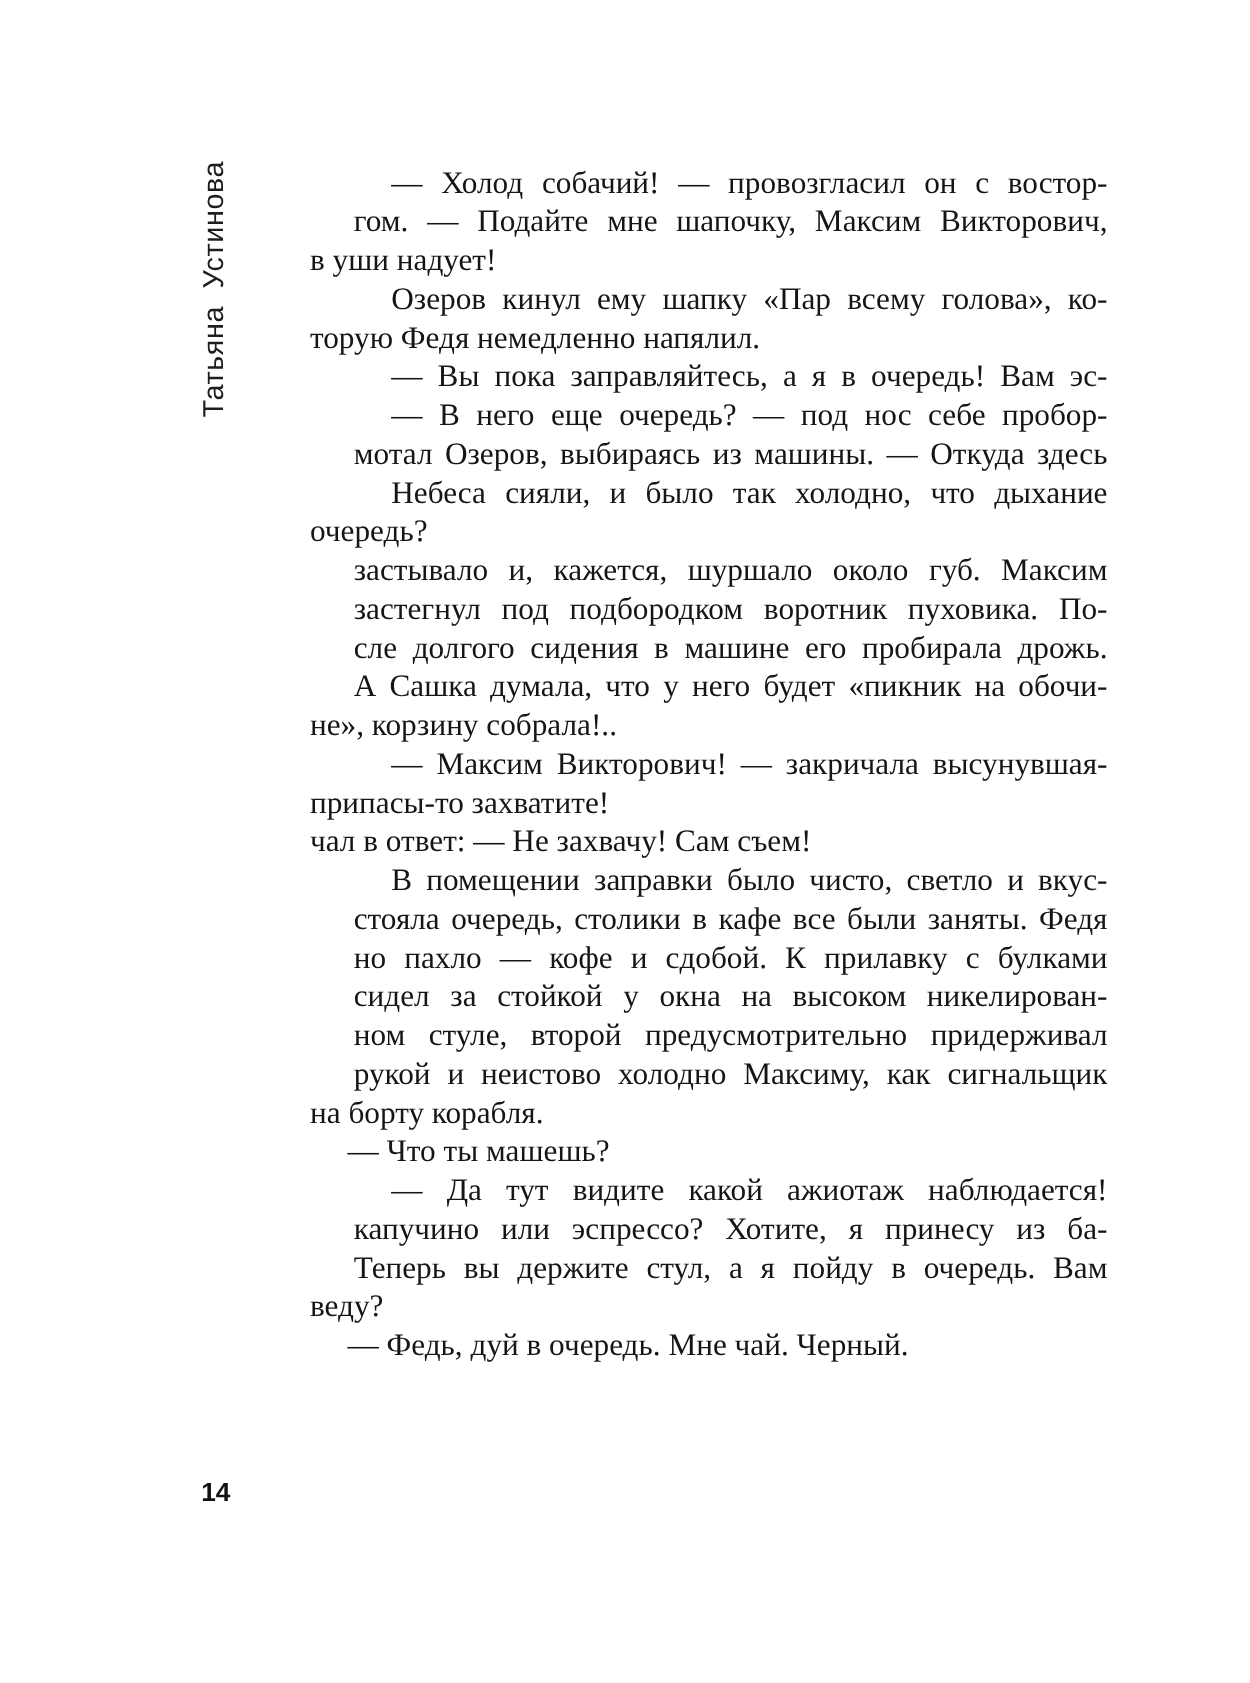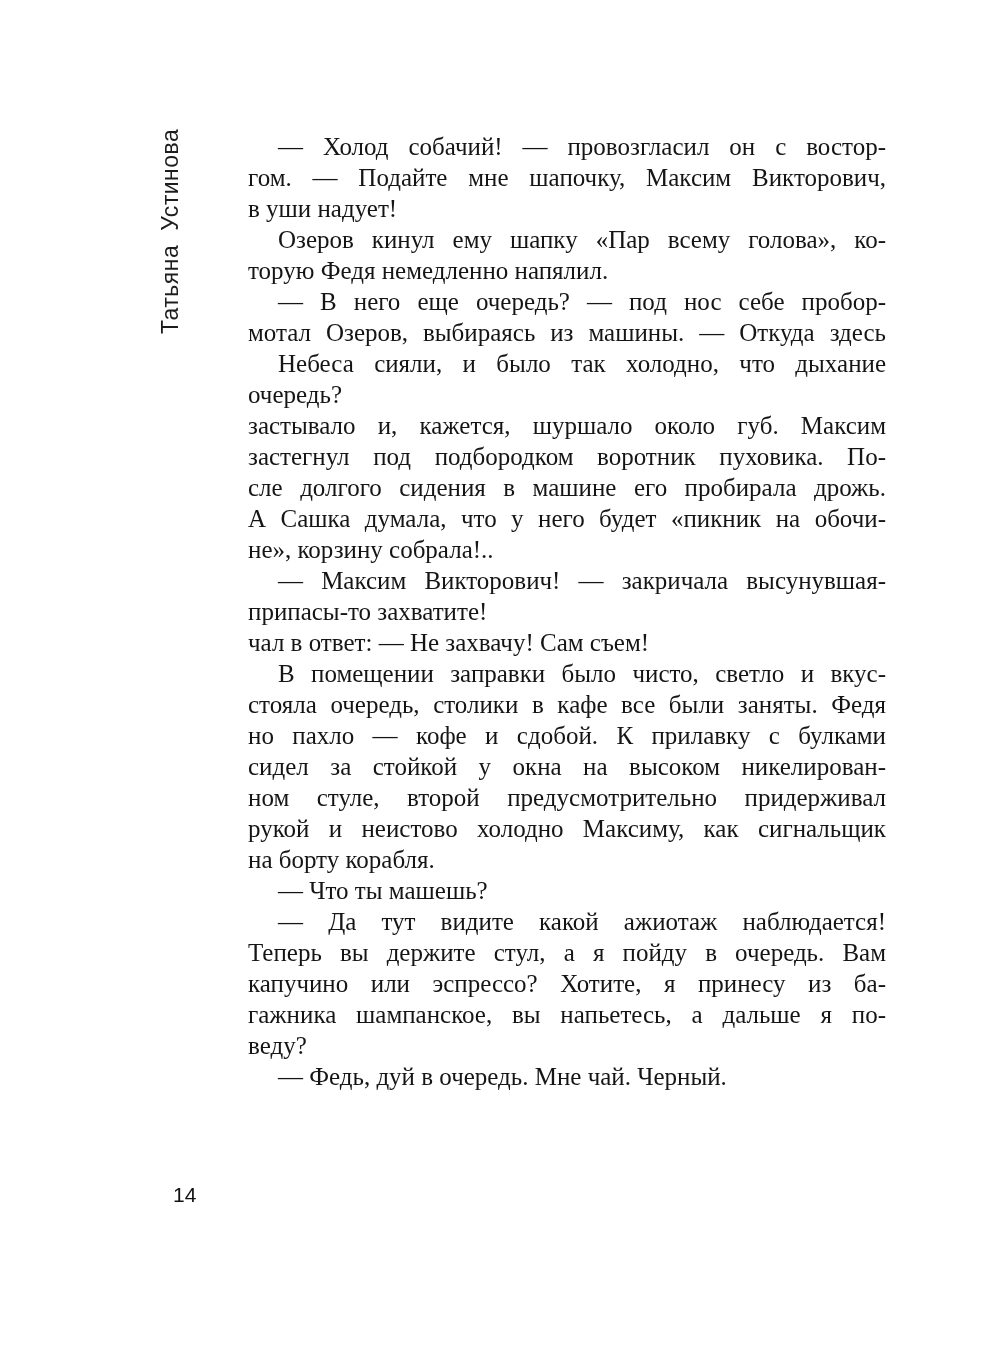--- a/index.html
+++ b/index.html
@@ -26,57 +26,58 @@
     font-weight: 400;
     letter-spacing: 0.5px;
     word-spacing: 7px;
     color: #1d1d1d;
     white-space: nowrap;
   }
   .page-number {
     position: absolute;
     left: 161px; top: 1183px;
     font-family: "Liberation Sans", sans-serif;
-    font-weight: normal;
+    font-weight: bold;
     font-size: 21px;
     color: #111111;
-    margin-left: 12px;
   }
   .text-block {
     position: absolute;
     left: 248px; top: 131px;
     width: 638px;
     font-size: 25px;
     line-height: 31px;
     color: #151515;
   }
   .line {
     height: 31px;
     overflow: hidden;
   }
   .line.just {
     text-align: justify;
     text-align-last: justify;
+    margin-left: 35px;
   }
   .line.indent {
     padding-left: 30px;
   }
 </style>
 </head>
 <body>
 
 <div class="page">
   <div class="author-vertical">Татьяна Устинова</div>
 
   <div class="text-block">
       <div class="line indent just">— Холод собачий! — провозгласил он с востор-</div>
       <div class="line just">гом. — Подайте мне шапочку, Максим Викторович,</div>
       <div class="line">в уши надует!</div>
       <div class="line indent just">Озеров кинул ему шапку «Пар всему голова», ко-</div>
       <div class="line">торую Федя немедленно напялил.</div>
+      <div class="line indent just">— Вы пока заправляйтесь, а я в очередь! Вам эс-</div>
       <div class="line indent just">— В него еще очередь? — под нос себе пробор-</div>
       <div class="line just">мотал Озеров, выбираясь из машины. — Откуда здесь</div>
       <div class="line indent just">Небеса сияли, и было так холодно, что дыхание</div>
       <div class="line">очередь?</div>
       <div class="line just">застывало и, кажется, шуршало около губ. Максим</div>
       <div class="line just">застегнул под подбородком воротник пуховика. По-</div>
       <div class="line just">сле долгого сидения в машине его пробирала дрожь.</div>
       <div class="line just">А Сашка думала, что у него будет «пикник на обочи-</div>
       <div class="line">не», корзину собрала!..</div>
       <div class="line indent just">— Максим Викторович! — закричала высунувшая-</div>
@@ -84,21 +85,20 @@
       <div class="line">чал в ответ: — Не захвачу! Сам съем!</div>
       <div class="line indent just">В помещении заправки было чисто, светло и вкус-</div>
       <div class="line just">стояла очередь, столики в кафе все были заняты. Федя</div>
       <div class="line just">но пахло — кофе и сдобой. К прилавку с булками</div>
       <div class="line just">сидел за стойкой у окна на высоком никелирован-</div>
       <div class="line just">ном стуле, второй предусмотрительно придерживал</div>
       <div class="line just">рукой и неистово холодно Максиму, как сигнальщик</div>
       <div class="line">на борту корабля.</div>
       <div class="line indent">— Что ты машешь?</div>
       <div class="line indent just">— Да тут видите какой ажиотаж наблюдается!</div>
+      <div class="line just">капучино или эспрессо? Хотите, я принесу из ба-</div>
       <div class="line just">Теперь вы держите стул, а я пойду в очередь. Вам</div>
-      <div class="line just">капучино или эспрессо? Хотите, я принесу из ба-</div>
-      <div class="line just">гажника шампанское, вы напьетесь, а дальше я по-</div>
       <div class="line">веду?</div>
       <div class="line indent">— Федь, дуй в очередь. Мне чай. Черный.</div>
     </div>
 
   <div class="page-number">14</div>
 </div>
 
 </body></html>

